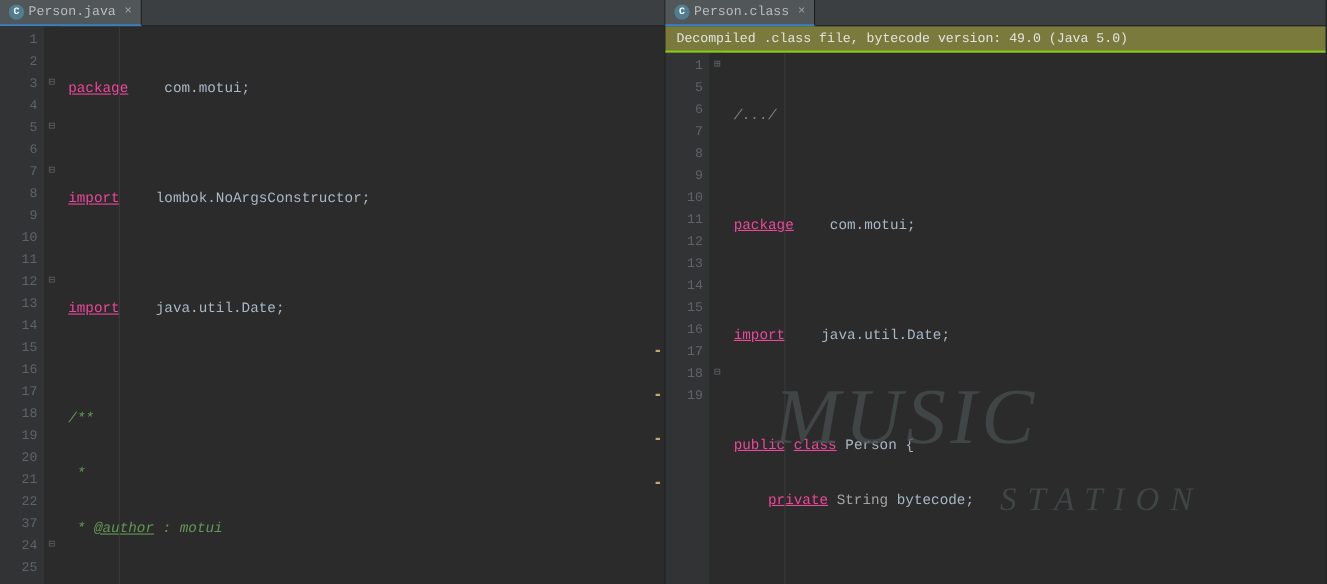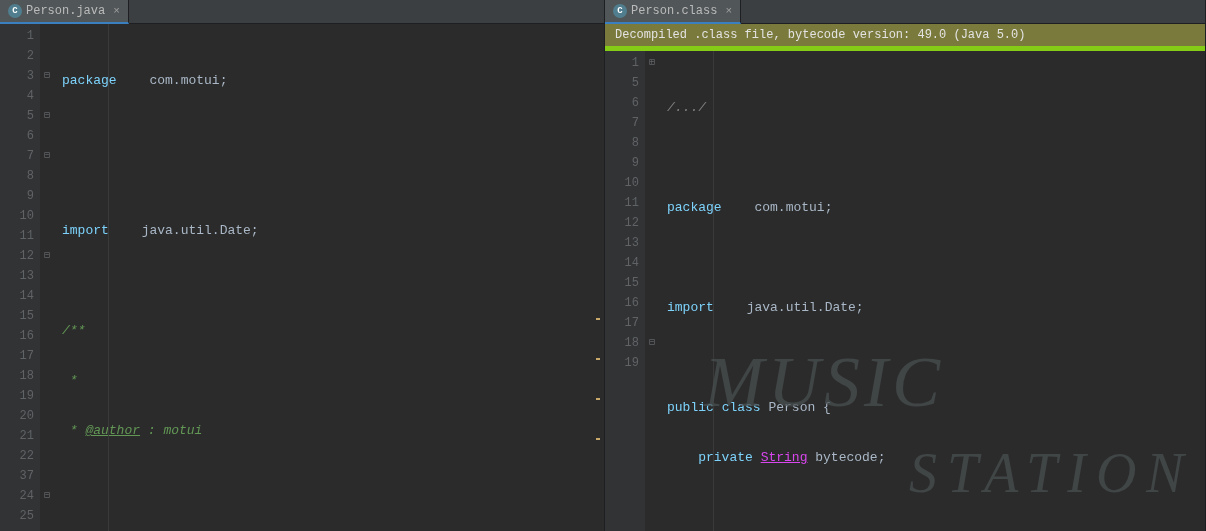--- a/index.html
+++ b/index.html
@@ -58,21 +58,21 @@
     color: #a0a0a0;
     font-size: 11px;
     margin-left: 4px;
     cursor: pointer;
   }
   .banner {
     background: #7a7a3c;
     color: #e3e3e3;
     font-size: 12px;
     padding: 4px 10px;
-    border-bottom: 5px solid #84cc16;
+    border-bottom: 2px solid #84cc16;
   }
   .editor {
     display: flex;
     flex: 1;
     overflow: hidden;
     background: #2b2b2b;
     position: relative;
   }
   .gutter {
     width: 40px;
@@ -93,28 +93,28 @@
     user-select: none;
   }
   .fold-col div { height: 20px; line-height: 20px; text-align: center; }
   .code {
     flex: 1;
     padding: 2px 0 0 8px;
     position: relative;
     white-space: pre;
   }
   .code .line { height: 20px; line-height: 20px; }
-  .kw { color: #7dd3fc; }
+  .kw { color: #ec4899; text-decoration: underline; }
   .id { color: #a9b7c6; }
   .pkg { color: #a9b7c6; margin-left: 25px; }
   .comment { color: #808080; font-style: italic; }
   .comment-green { color: #629755; font-style: italic; }
   .doctag { color: #629755; font-style: italic; text-decoration: underline; }
   .classname { color: #a9b7c6; text-align: center; }
-  .type { color: #d946ef; text-decoration: underline; }
+  .type { color: #a3a3a3; }
   .margin-line {
     position: absolute;
     left: 54px;
     top: 0;
     bottom: 0;
     width: 1px;
     background: #3a3a3a;
   }
   .edit-marks {
     position: absolute;
@@ -132,21 +132,21 @@
   .watermark {
     position: absolute;
     font-family: "Brush Script MT", cursive;
     font-style: italic;
     font-size: 72px;
     color: #4a5052;
     opacity: 0.7;
     pointer-events: none;
   }
   .wm1 { top: 290px; left: 45px; letter-spacing: 4px; }
-  .wm2 { top: 390px; left: 250px; font-size: 56px; letter-spacing: 10px; }
+  .wm2 { top: 390px; left: 250px; font-size: 30px; letter-spacing: 10px; }
 </style>
 </head>
 <body>
 
 <div class="pane pane-left">
   <div class="tab-bar">
     <div class="tab active">
       <span class="file-icon">C</span>
       <span>Person.java</span>
       <span class="close-x">×</span>
@@ -204,20 +204,21 @@
         <div></div>
         <div></div>
         <div></div>
         <div>⊟</div>
         <div></div>
     </div>
     <div class="code">
       <div class="margin-line"></div>
       <div class="line"><span class="kw">package</span> <span class="pkg">com.motui</span>;</div>
       <div class="line"></div>
+      <div class="line"><span class="kw">import</span> <span class="pkg">lombok.NoArgsConstructor</span>;</div>
       <div class="line"></div>
       <div class="line"><span class="kw">import</span> <span class="pkg">java.util.Date</span>;</div>
       <div class="line"></div>
       <div class="line"><span class="comment-green">/**</span></div>
       <div class="line"><span class="comment-green"> *</span></div>
       <div class="line"><span class="comment-green"> * </span><span class="doctag">@author</span><span class="comment-green"> : motui</span></div>
       
       
       
       

